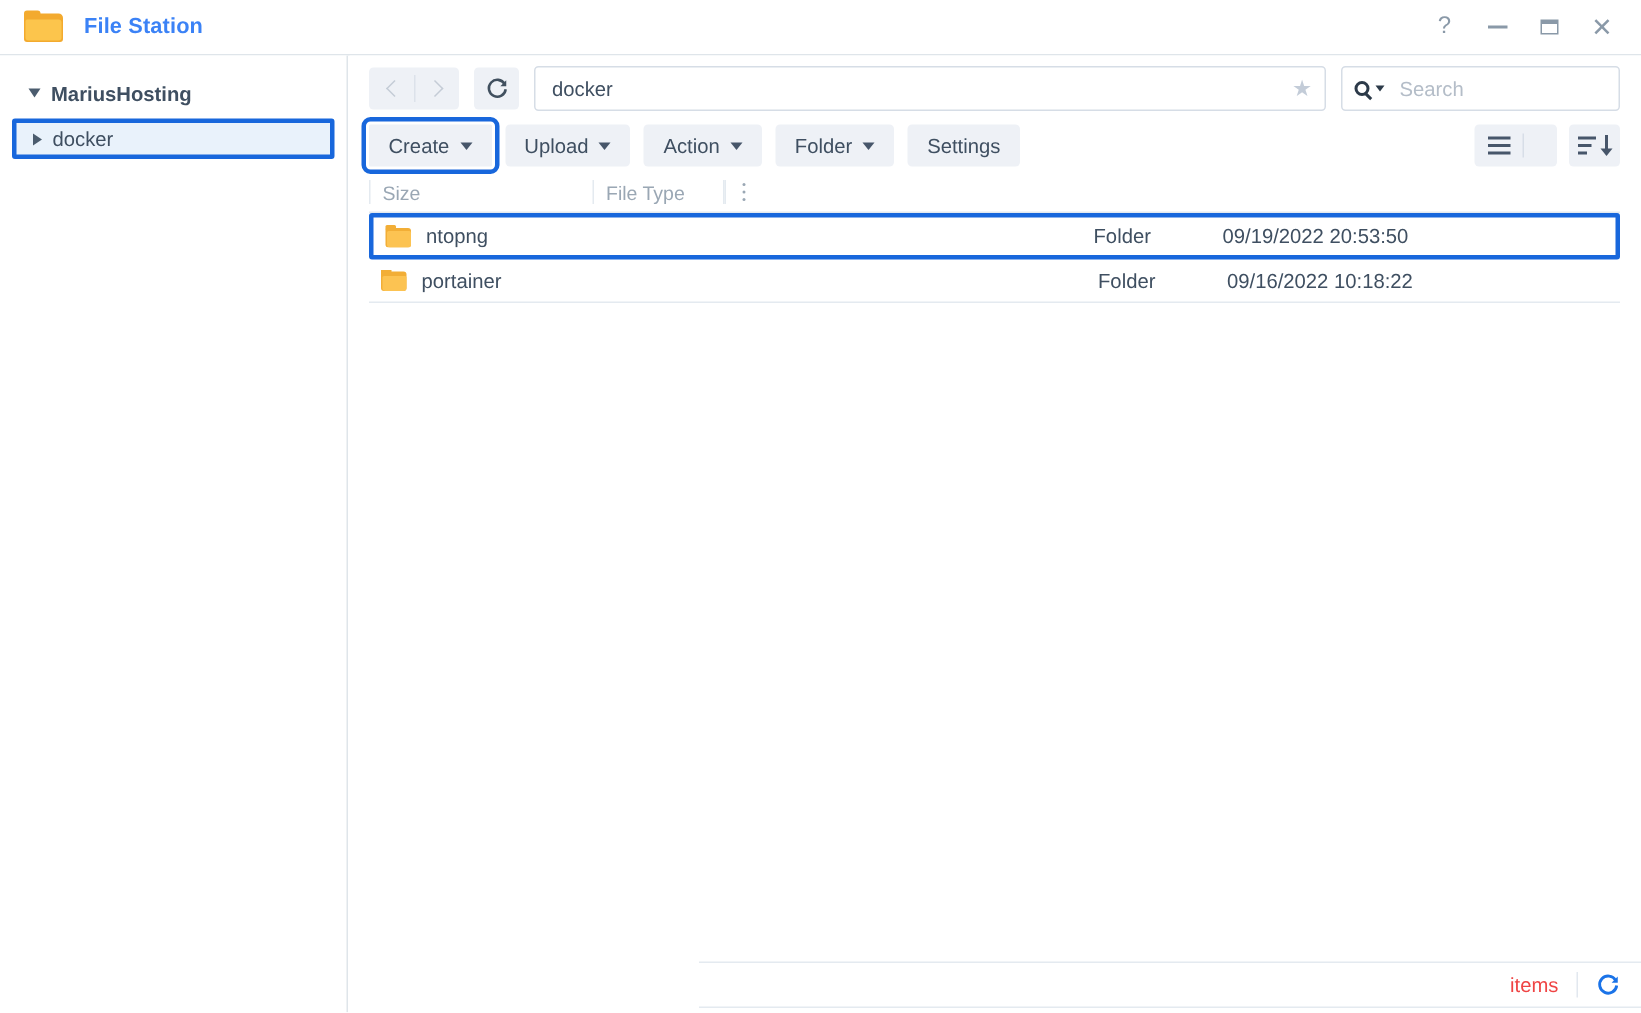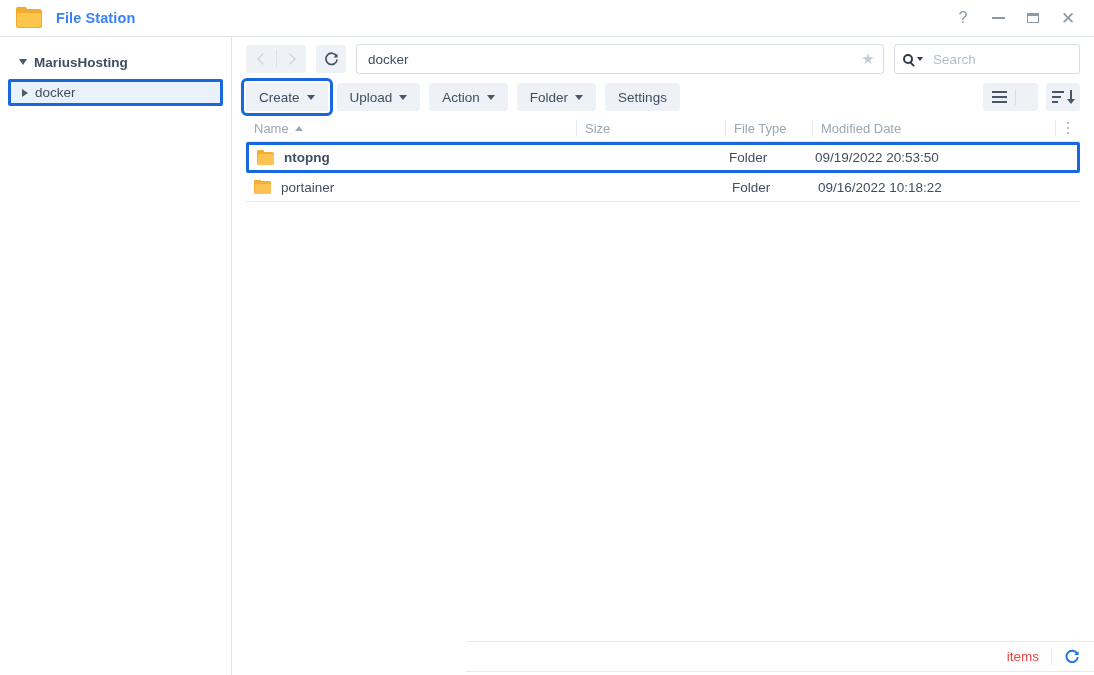--- a/index.html
+++ b/index.html
@@ -253,21 +253,21 @@
     font-size: 13.5px; color: #3f4f61;
     cursor: pointer;
   }
   .trow.selected {
     border: 3px solid #1867dc;
     border-radius: 2px;
     height: 31px;
   }
   .td { padding-left: 8px; display: flex; align-items: center; overflow: hidden; white-space: nowrap; }
   .td.name { width: 330px; }
-  .trow.selected .td.name { width: 324px; font-weight: bold; }
+  .trow.selected .td.name { width: 324px; }
   .td.size { width: 148px; }
   .td.type { width: 86px; }
   .td.date { flex: 1; }
   .folder-ico {
     width: 17px; height: 14px; position: relative; margin-right: 10px; flex: none;
   }
   .folder-ico .b {
     position: absolute; left: 0; top: 1px; width: 17px; height: 13px;
     background: #f2ae36; border-radius: 1px 2px 2px 2px;
   }
@@ -405,36 +405,29 @@
             <i style="width:9px"></i>
             <i style="width:6px"></i>
         </span>
         <span class="sort-arrow"></span>
       </div>
     </div>
 
     <div class="table">
 
       <div class="thead">
-        <div class="th name">
-          <span>Name</span>
-          <span class="sortcar"></span>
-        </div>
         <div class="col-sep"></div>
         <div class="th size">
           <span>Size</span>
         </div>
         <div class="col-sep"></div>
         <div class="th type">
           <span>File Type</span>
         </div>
         <div class="col-sep"></div>
-        <div class="th date">
-          <span>Modified Date</span>
-        </div>
         <div class="col-sep"></div>
         <div class="kebab">
           <i></i>
             <i></i>
             <i></i>
         </div>
       </div>
 
       <div class="trow selected">
         <div class="td name">

